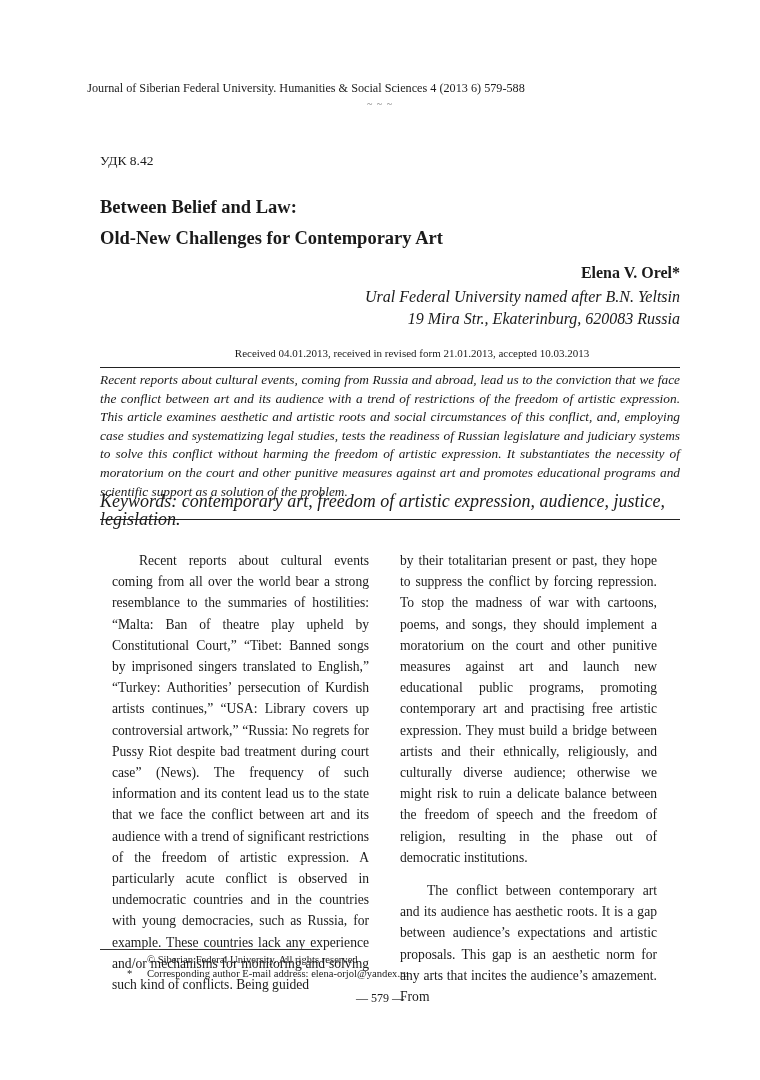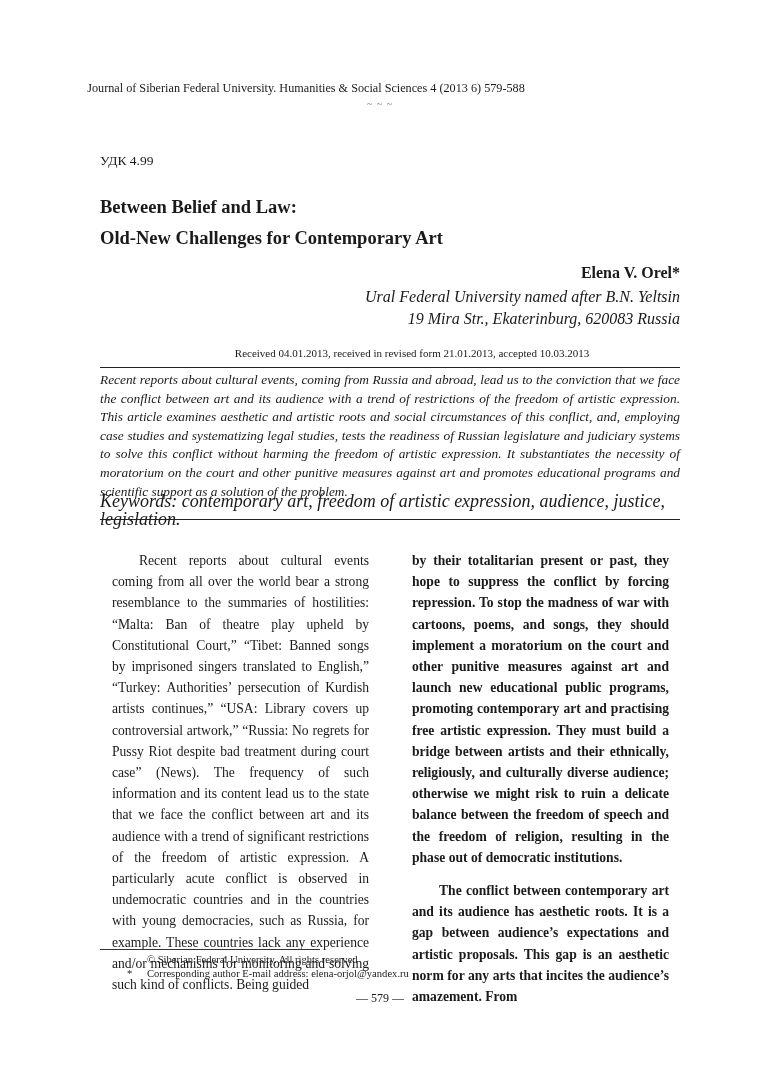--- a/index.html
+++ b/index.html
@@ -115,21 +115,21 @@
       text-align: justify;
     }
     .col p {
       margin: 12px;
       text-indent: 27px;
     }
     .col p.noindent {
       text-indent: 0;
     }
     .col-left { left: 100px; }
-    .col-right { left: 400px; font-weight: bold; }
+    .col-right { left: 388px; }
     .fn-rule {
       position: absolute;
       left: 100px;
       top: 949px;
       width: 220px;
       border-top: 1px solid #333;
     }
     .fn {
       position: absolute;
       left: 100px;
@@ -151,21 +151,21 @@
     }
   </style>
 </head>
 <body>
 
 <div class="page">
 
   <div class="running-head">Journal of  Siberian Federal University.  Humanities &amp; Social Sciences 4 (2013 6) 579-588</div>
   <div class="tilde">~ ~ ~</div>
 
-  <div class="udc">УДК 4.99</div>
+  <div class="udc">УДК 8.42</div>
 
   <div class="title">
     <div>Between Belief and Law:</div>
     <div>Old-New Challenges for Contemporary Art</div>
   </div>
 
   <div class="author">Elena V. Orel*</div>
   <div class="affil">
     <div>Ural Federal University named after B.N. Yeltsin</div>
     <div>19 Mira Str., Ekaterinburg, 620083 Russia</div>

